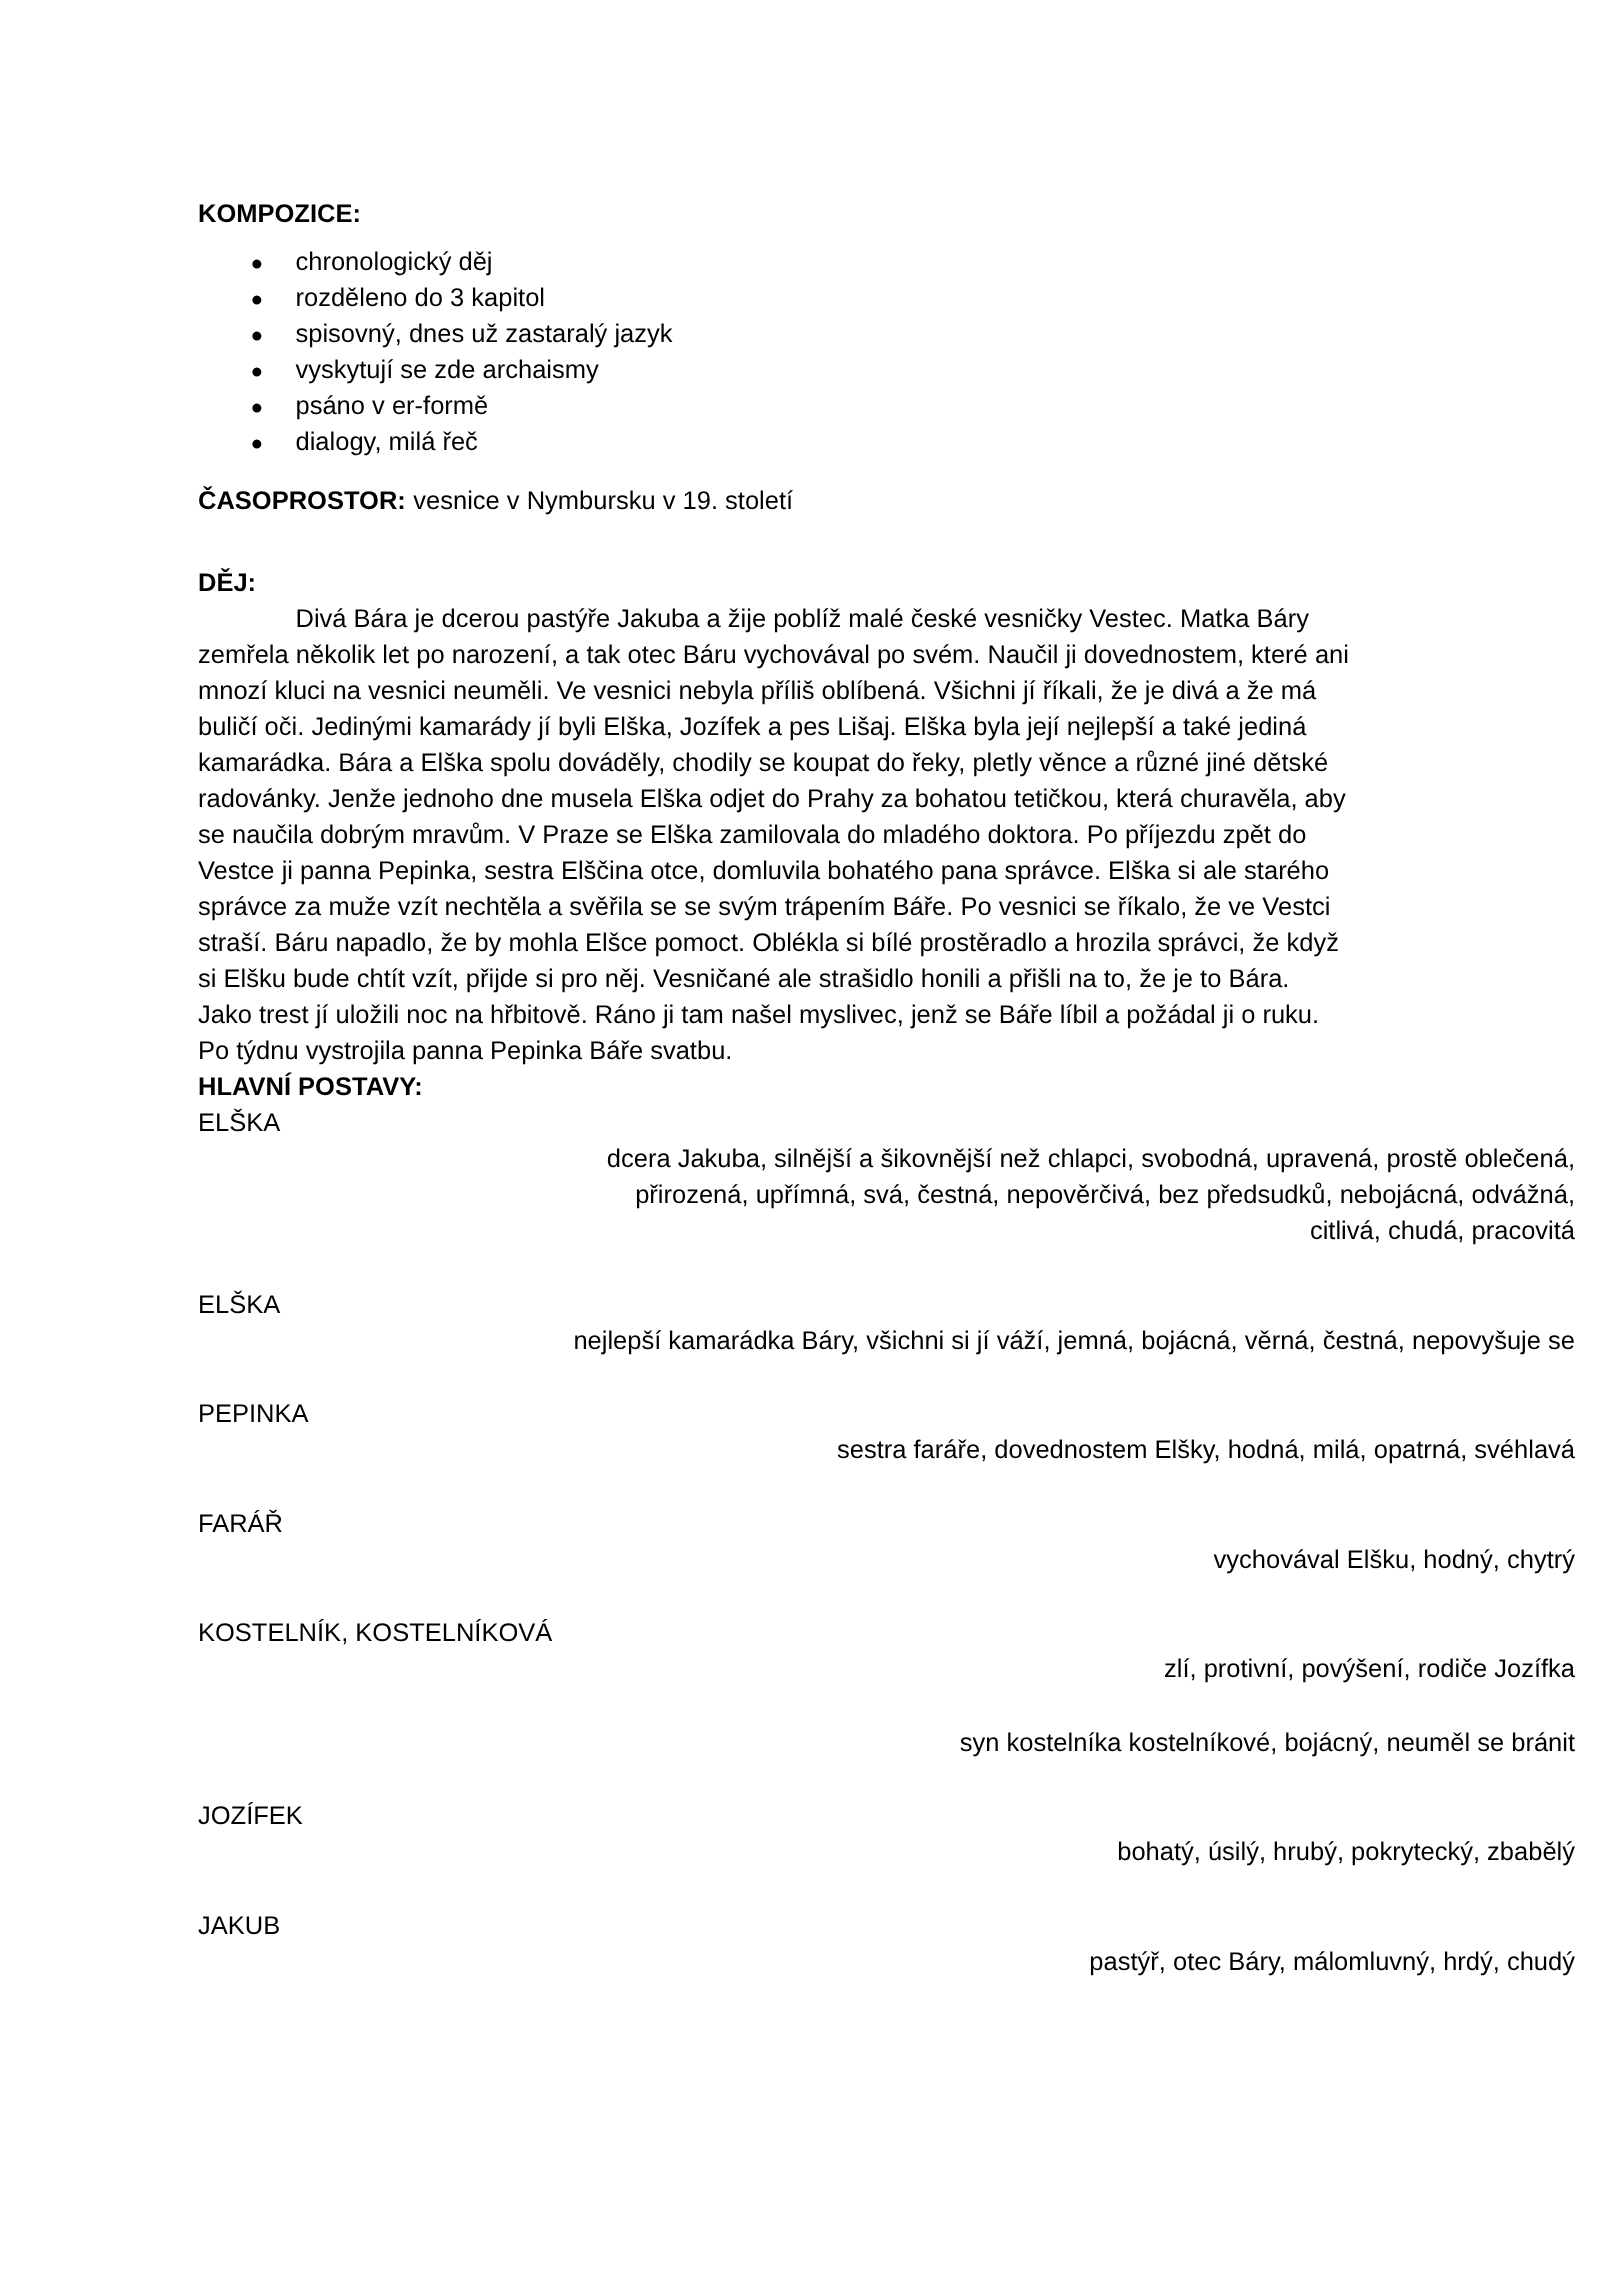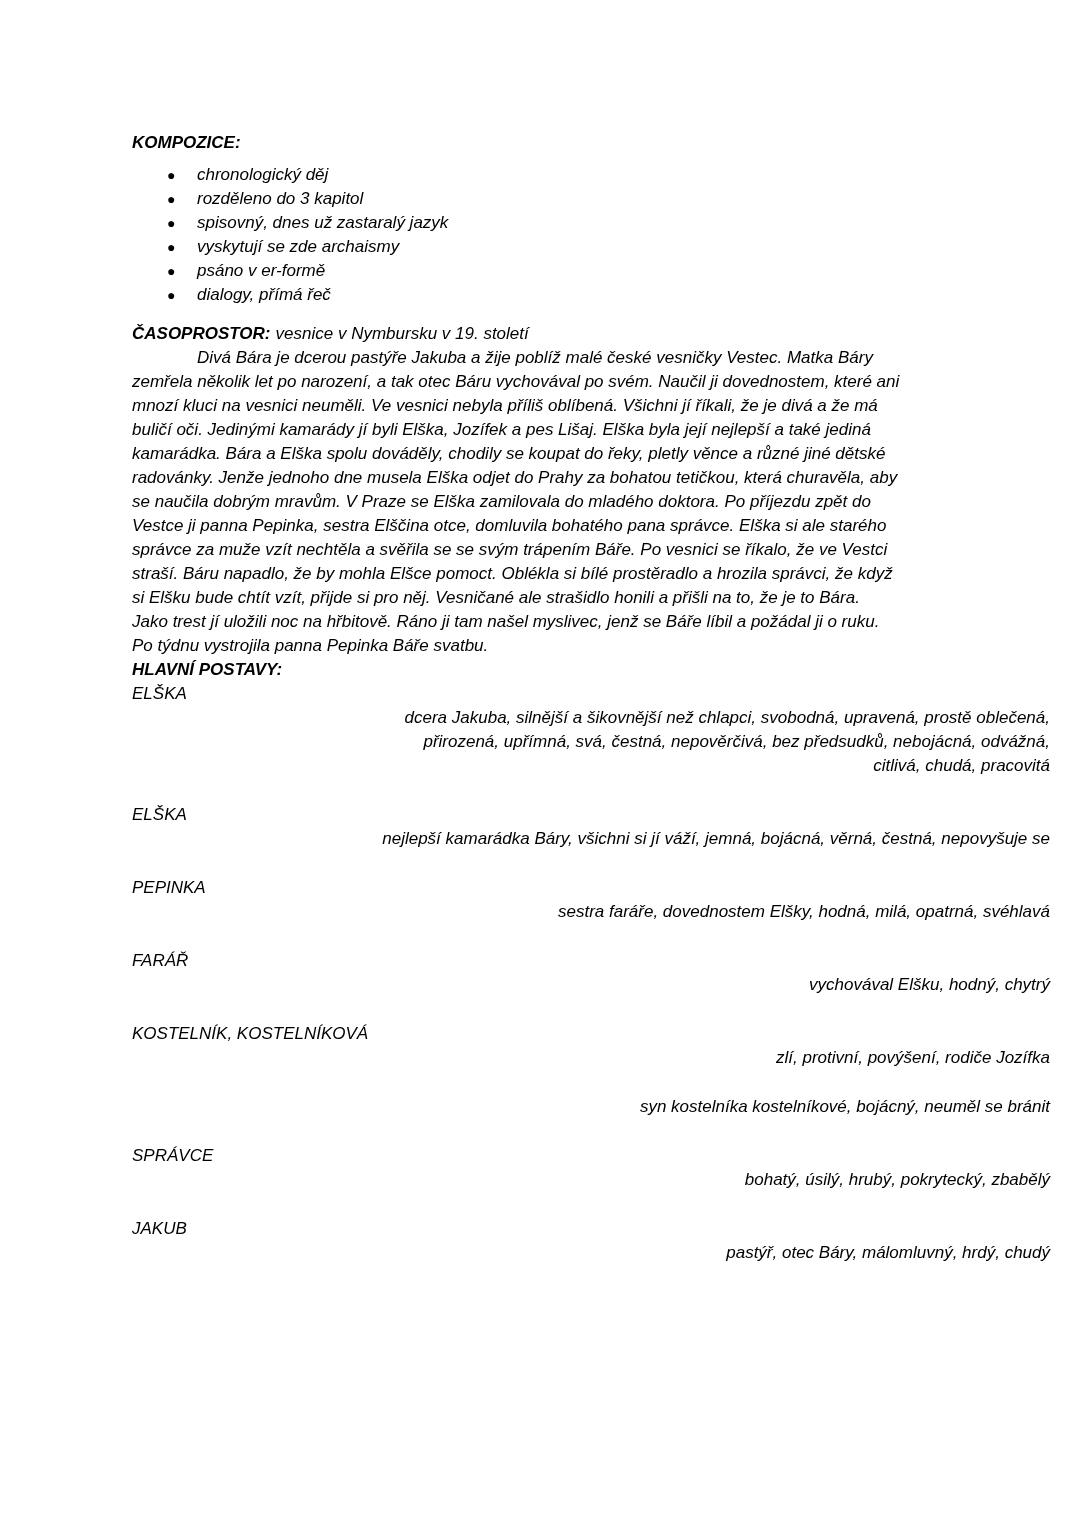--- a/index.html
+++ b/index.html
@@ -11,21 +11,20 @@
     font-family: "Liberation Sans", sans-serif;
     font-size: 17px;
     line-height: 24px;
     overflow: hidden;
   }
   .page {
     box-sizing: border-box;
     width: 1080px;
     height: 1525px;
     padding: 131px 30px 0 132px;
-    font-style: italic;
   }
   .heading { font-weight: 700; }
 
   
   .bullets { list-style: none; margin: 8px 0 0 0; padding: 0; }
   .bullets li { position: relative; padding-left: 65px; }
   .bullet-glyph {
     position: absolute;
     left: 35px;
     top: 0;
@@ -79,28 +78,29 @@
     <li>
       <span class="bullet-glyph">●</span>
       <span>vyskytují se zde archaismy</span>
     </li>
     <li>
       <span class="bullet-glyph">●</span>
       <span>psáno v er-formě</span>
     </li>
     <li>
       <span class="bullet-glyph">●</span>
-      <span>dialogy, přímá řeč</span>
+      <span>dialogy, milá řeč</span>
     </li>
   </ul>
 
   <div class="casoprostor">
     <span class="label">ČASOPROSTOR:</span><span class="value">vesnice v Nymbursku v 19. století</span>
   </div>
 
+  <div class="heading dej-heading">DĚJ:</div>
   <div class="para">Divá Bára je dcerou pastýře Jakuba a žije poblíž malé české vesničky Vestec. Matka Báry
 zemřela několik let po narození, a tak otec Báru vychovával po svém. Naučil ji dovednostem, které ani
 mnozí kluci na vesnici neuměli. Ve vesnici nebyla příliš oblíbená. Všichni jí říkali, že je divá a že má
 buličí oči. Jedinými kamarády jí byli Elška, Jozífek a pes Lišaj. Elška byla její nejlepší a také jediná
 kamarádka. Bára a Elška spolu dováděly, chodily se koupat do řeky, pletly věnce a různé jiné dětské
 radovánky. Jenže jednoho dne musela Elška odjet do Prahy za bohatou tetičkou, která churavěla, aby
 se naučila dobrým mravům. V Praze se Elška zamilovala do mladého doktora. Po příjezdu zpět do
 Vestce ji panna Pepinka, sestra Elščina otce, domluvila bohatého pana správce. Elška si ale starého
 správce za muže vzít nechtěla a svěřila se se svým trápením Báře. Po vesnici se říkalo, že ve Vestci
 straší. Báru napadlo, že by mohla Elšce pomoct. Oblékla si bílé prostěradlo a hrozila správci, že když
@@ -135,21 +135,21 @@
   <div class="char">
     <div class="char-name">KOSTELNÍK, KOSTELNÍKOVÁ</div>
     <div class="char-desc">zlí, protivní, povýšení, rodiče Jozífka</div>
   </div>
 
   <div class="char">
     <div class="char-desc">syn kostelníka kostelníkové, bojácný, neuměl se bránit</div>
   </div>
 
   <div class="char">
-    <div class="char-name">SPRÁVCE</div>
+    <div class="char-name">JOZÍFEK</div>
     <div class="char-desc">bohatý, úsilý, hrubý, pokrytecký, zbabělý</div>
   </div>
 
   <div class="char">
     <div class="char-name">JAKUB</div>
     <div class="char-desc">pastýř, otec Báry, málomluvný, hrdý, chudý</div>
   </div>
 
 </div>
 

